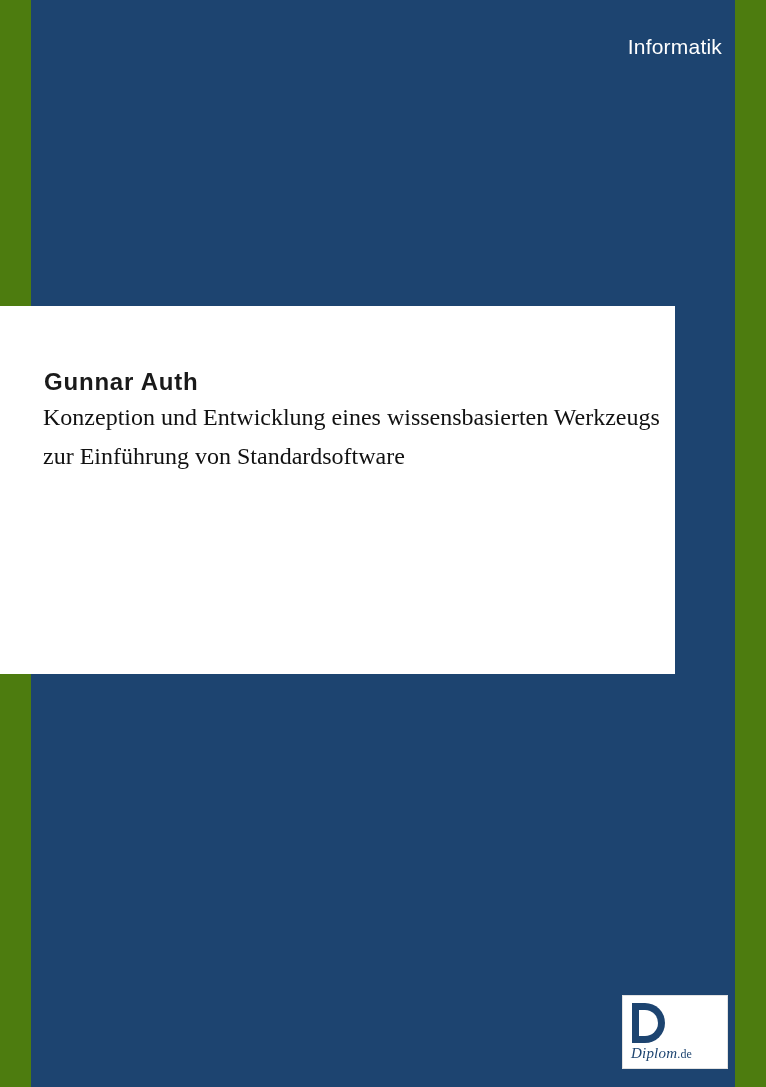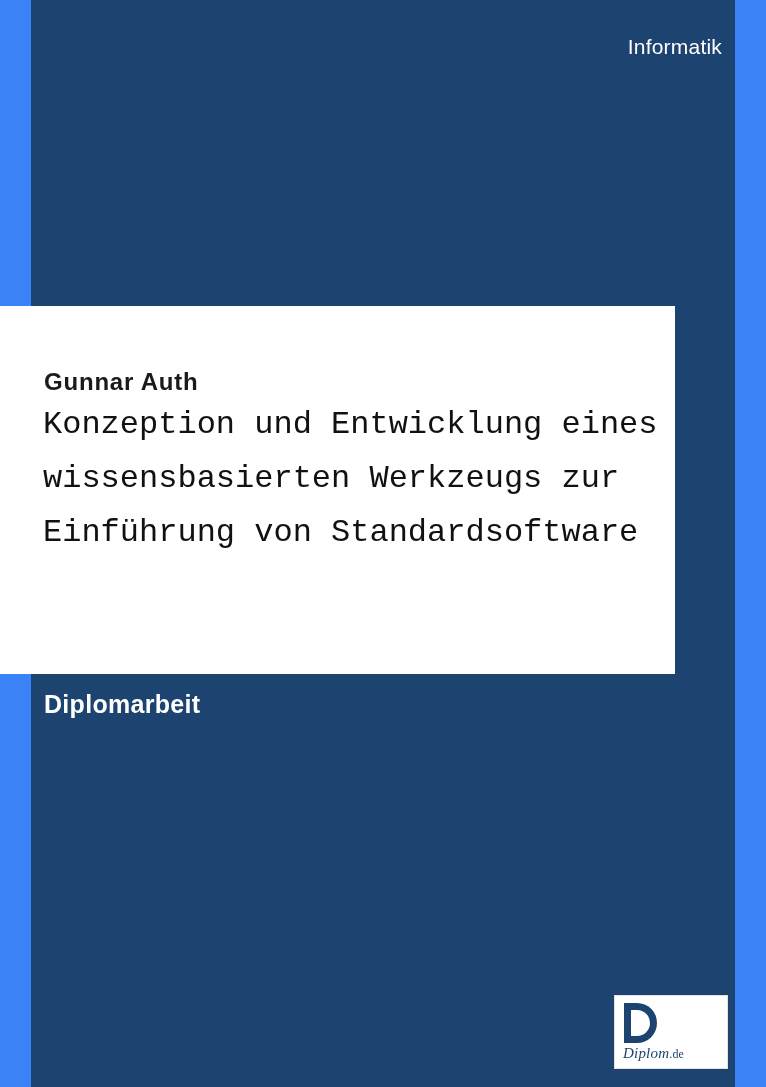--- a/index.html
+++ b/index.html
@@ -11,21 +11,21 @@
     height: 1087px;
     background: #ffffff;
     font-family: "Liberation Sans", sans-serif;
     overflow: hidden;
   }
 
   .cover {
     position: relative;
     width: 766px;
     height: 1087px;
-    background: #3b82f6;
+    background: #4d7c0f;
     overflow: hidden;
   }
 
   
   .blue-panel {
     position: absolute;
     left: 31px;
     top: 0px;
     width: 704px;
     height: 1087px;
@@ -74,23 +74,23 @@
     font-family: "Liberation Sans", sans-serif;
     letter-spacing: 0.8px;
     margin-top: 44px;
   }
 
   .title {
     position: absolute;
     left: 43px;
     top: 398px;
     width: 625px;
-    font-family: Liberation Mono, monospace;
-    font-size: 32px;
-    line-height: 54px;
+    font-family: Liberation Serif, serif;
+    font-size: 24px;
+    line-height: 39px;
     color: #111111;
   }
 
   
   .doctype {
     position: absolute;
     left: 44px;
     top: 690px;
     font-size: 25px;
     font-weight: bold;
@@ -101,21 +101,20 @@
 
   
   .logo {
     position: absolute;
     right: 38px;
     bottom: 18px;
     width: 104px;
     height: 72px;
     background: #ffffff;
     border: 1px solid #e2e2e2;
-    padding-left: 8px;
   }
   .logo-mark {
     position: absolute;
     left: 9px;
     top: 7px;
     width: 34px;
     height: 40px;
   }
   .logo-mark .bar {
     position: absolute;
@@ -160,21 +159,20 @@
 
   <div class="category-label">Informatik</div>
 
   <div class="white-block"></div>
   <div class="white-block-fold"></div>
 
   <div class="author">Gunnar Auth</div>
 
   <div class="title">Konzeption und Entwicklung eines wissensbasierten Werkzeugs zur Einführung von Standardsoftware</div>
 
-  <div class="doctype">Diplomarbeit</div>
 
   <div class="logo">
     <div class="logo-mark">
       <div class="bar"></div>
       <div class="arc"></div>
     </div>
     <div class="logo-text">
       <span>Diplom</span><span class="suffix">.de</span>
     </div>
   </div>

